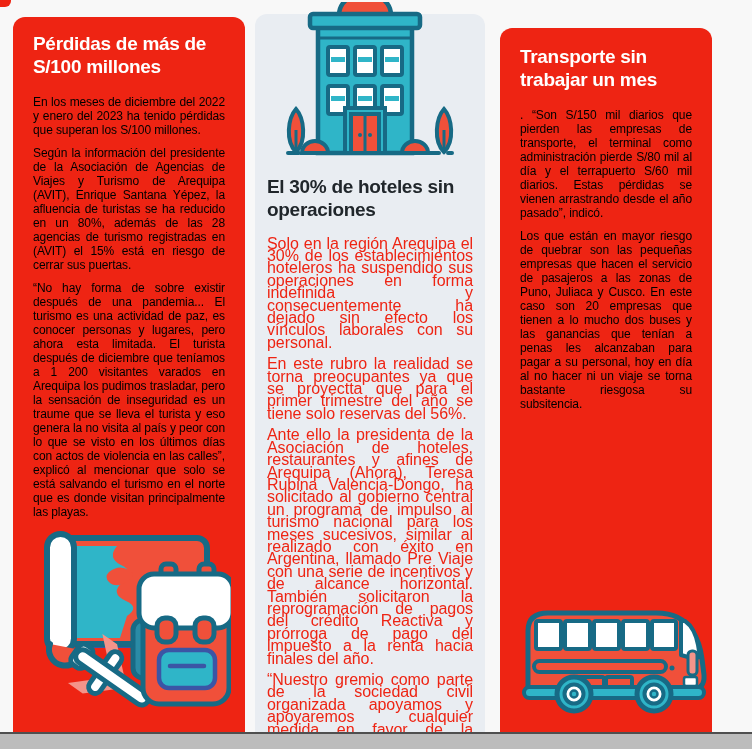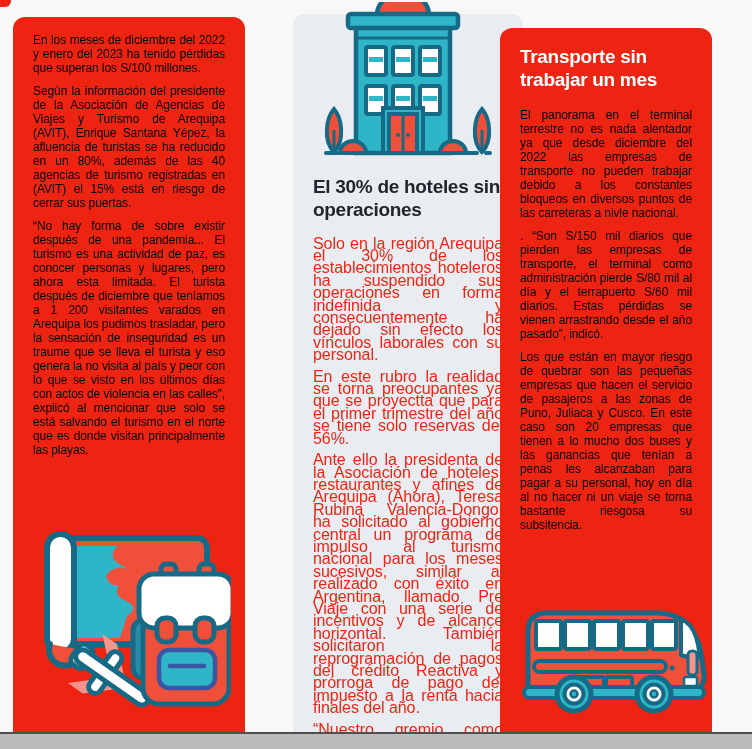--- a/index.html
+++ b/index.html
@@ -8,21 +8,21 @@
     background:#f8f8f8;
     font-family:"Liberation Sans", sans-serif;
   }
   #page{position:relative;width:752px;height:749px;overflow:hidden;}
 
   .card{position:absolute;box-sizing:border-box;border-radius:12px 12px 0 0;}
   .card-red{background:#ee2413;}
   .card-light{background:#e9edf2;}
 
   #card-left{left:13px;top:17px;width:232px;height:715px;padding:16px 20px 0 20px;}
-  #card-mid{left:255px;top:14px;width:230px;height:718px;padding:0 20px;margin-left:38px;}
+  #card-mid{left:255px;top:14px;width:230px;height:718px;padding:0 12px;}
   #card-right{left:500px;top:28px;width:212px;height:717px;padding:18px 20px 0 20px;}
 
   .title{
     font-weight:bold;font-size:19px;line-height:1.2;letter-spacing:-0.3px;
     margin:0 0 16px 0;
   }
   .title-light{color:#ffffff;}
   .title-dark{color:#20262b;margin-top:16px;}
 
   .body-copy p{
@@ -47,23 +47,24 @@
   }
 </style>
 </head>
 <body>
 
 <div id="page">
 
   <div id="corner-chip"></div>
 
   <section class="card card-red" id="card-left">
+    <h1 class="title title-light">Pérdidas de más de S/100 millones</h1>
     <div class="body-copy body-on-red">
       <p>En los meses de diciembre del 2022 y enero del 2023 ha tenido pérdidas que superan los S/100 millones.</p>
-      <p>Según la información del presidente de la Asociación de Agencias de Viajes y Turismo de Arequipa (AVIT), Enrique Santana Yépez, la afluencia de turistas se ha reducido en un 80%, además de las 40 agencias de turismo registradas en (AVIT) el 15% está en riesgo de cerrar sus puertas.</p>
+      <p>Según la información del presidente de la Asociación de Agencias de Viajes y Turismo de Arequipa (AVIT), Enrique Santana Yépez, la afluencia de turistas se ha reducido en un 80%, además de las 28 agencias de turismo registradas en (AVIT) el 15% está en riesgo de cerrar sus puertas.</p>
       <p>“No hay forma de sobre existir después de una pandemia... El turismo es una actividad de paz, es conocer personas y lugares, pero ahora esta limitada. El turista después de diciembre que teníamos a 1 200 visitantes varados en Arequipa los pudimos trasladar, pero la sensación de inseguridad es un traume que se lleva el turista y eso genera la no visita al país y peor con lo que se visto en los últimos días con actos de violencia en las calles”, explicó al mencionar que solo se está salvando el turismo en el norte que es donde visitan principalmente las playas.</p>
     </div>
     <svg id="travel-illo" viewBox="0 0 206 200">
 
       <g>
         <rect x="60" y="112" width="92" height="8" rx="3" fill="#3b55a5"></rect>
         <rect x="30" y="10" width="152" height="106" rx="10" fill="#f0503a" stroke="#176a85" stroke-width="6"></rect>
         <path d="M36,18 h56 q-10,12 4,19 q15,7 2,17 q-14,11 3,19 q14,6 1,15 l-7,22 H44 q-8,0 -8,-9 V27 q0,-9 8,-9 Z" fill="#2fb5c8"></path>
         <path d="M84,44 q10,-8 20,-2 q8,5 -1,11 q-12,8 -19,1 q-5,-5 0,-10 Z" fill="#f0503a"></path>
         <path d="M120,56 q16,-10 30,0 q12,9 24,4 v30 q-26,12 -54,-6 q-10,-14 0,-28 Z" fill="#2fb5c8"></path>
@@ -139,21 +140,20 @@
       <p>Solo en la región Arequipa el 30% de los establecimientos hoteleros ha suspendido sus operaciones en forma indefinida y consecuentemente ha dejado sin efecto los vínculos laborales con su personal.</p>
       <p>En este rubro la realidad se torna preocupantes ya que se proyectta que para el primer trimestre del año se tiene solo reservas del 56%.</p>
       <p>Ante ello la presidenta de la Asociación de hoteles, restaurantes y afines de Arequipa (Ahora), Teresa Rubina Valencia-Dongo, ha solicitado al gobierno central un programa de impulso al turismo nacional para los meses sucesivos, similar al realizado con éxito en Argentina, llamado Pre Viaje con una serie de incentivos y de alcance horizontal. También solicitaron la reprogramación de pagos del crédito Reactiva y prórroga de pago del impuesto a la renta hacia finales del año.</p>
       <p>“Nuestro gremio como parte de la sociedad civil organizada apoyamos y apoyaremos cualquier medida en favor de la restitución del Principio de Autoridad, fortalecimiento del Estado de Derecho y Reactivación Económica en favor de todos los peruanos, sin ninguna distinción”, añadió.</p>
     </div>
   </section>
 
   <section class="card card-red" id="card-right">
     <h1 class="title title-light">Transporte sin trabajar un mes</h1>
     <div class="body-copy body-on-red">
-      <p>El panorama en el terminal terrestre no es nada alentador ya que desde diciembre del 2022 las empresas de transporte no pueden trabajar debido a los constantes bloqueos en diversos puntos de las carreteras a nivle nacional.</p>
       <p>. “Son S/150 mil diarios que pierden las empresas de transporte, el terminal como administración pierde S/80 mil al día y el terrapuerto S/60 mil diarios. Estas pérdidas se vienen arrastrando desde el año pasado”, indicó.</p>
       <p>Los que están en mayor riesgo de quebrar son las pequeñas empresas que hacen el servicio de pasajeros a las zonas de Puno, Juliaca y Cusco. En este caso son 20 empresas que tienen a lo mucho dos buses y las ganancias que tenían a penas les alcanzaban para pagar a su personal, hoy en día al no hacer ni un viaje se torna bastante riesgosa su subsitencia.</p>
     </div>
     <svg id="bus-illo" viewBox="0 0 198 118">
       <g>
         <path d="M12,92 L12,34 Q12,16 32,16 L140,16 Q166,16 176,34 Q184,45 186,62 L188,78 Q189,92 176,92 Z" fill="#f0503a" stroke="#176a85" stroke-width="5" stroke-linejoin="round"></path>
         <g fill="#ffffff" stroke="#176a85" stroke-width="4">
           <rect x="20" y="24" width="25" height="28" rx="2"></rect>
           <rect x="49" y="24" width="25" height="28" rx="2"></rect>
           <rect x="78" y="24" width="25" height="28" rx="2"></rect>

